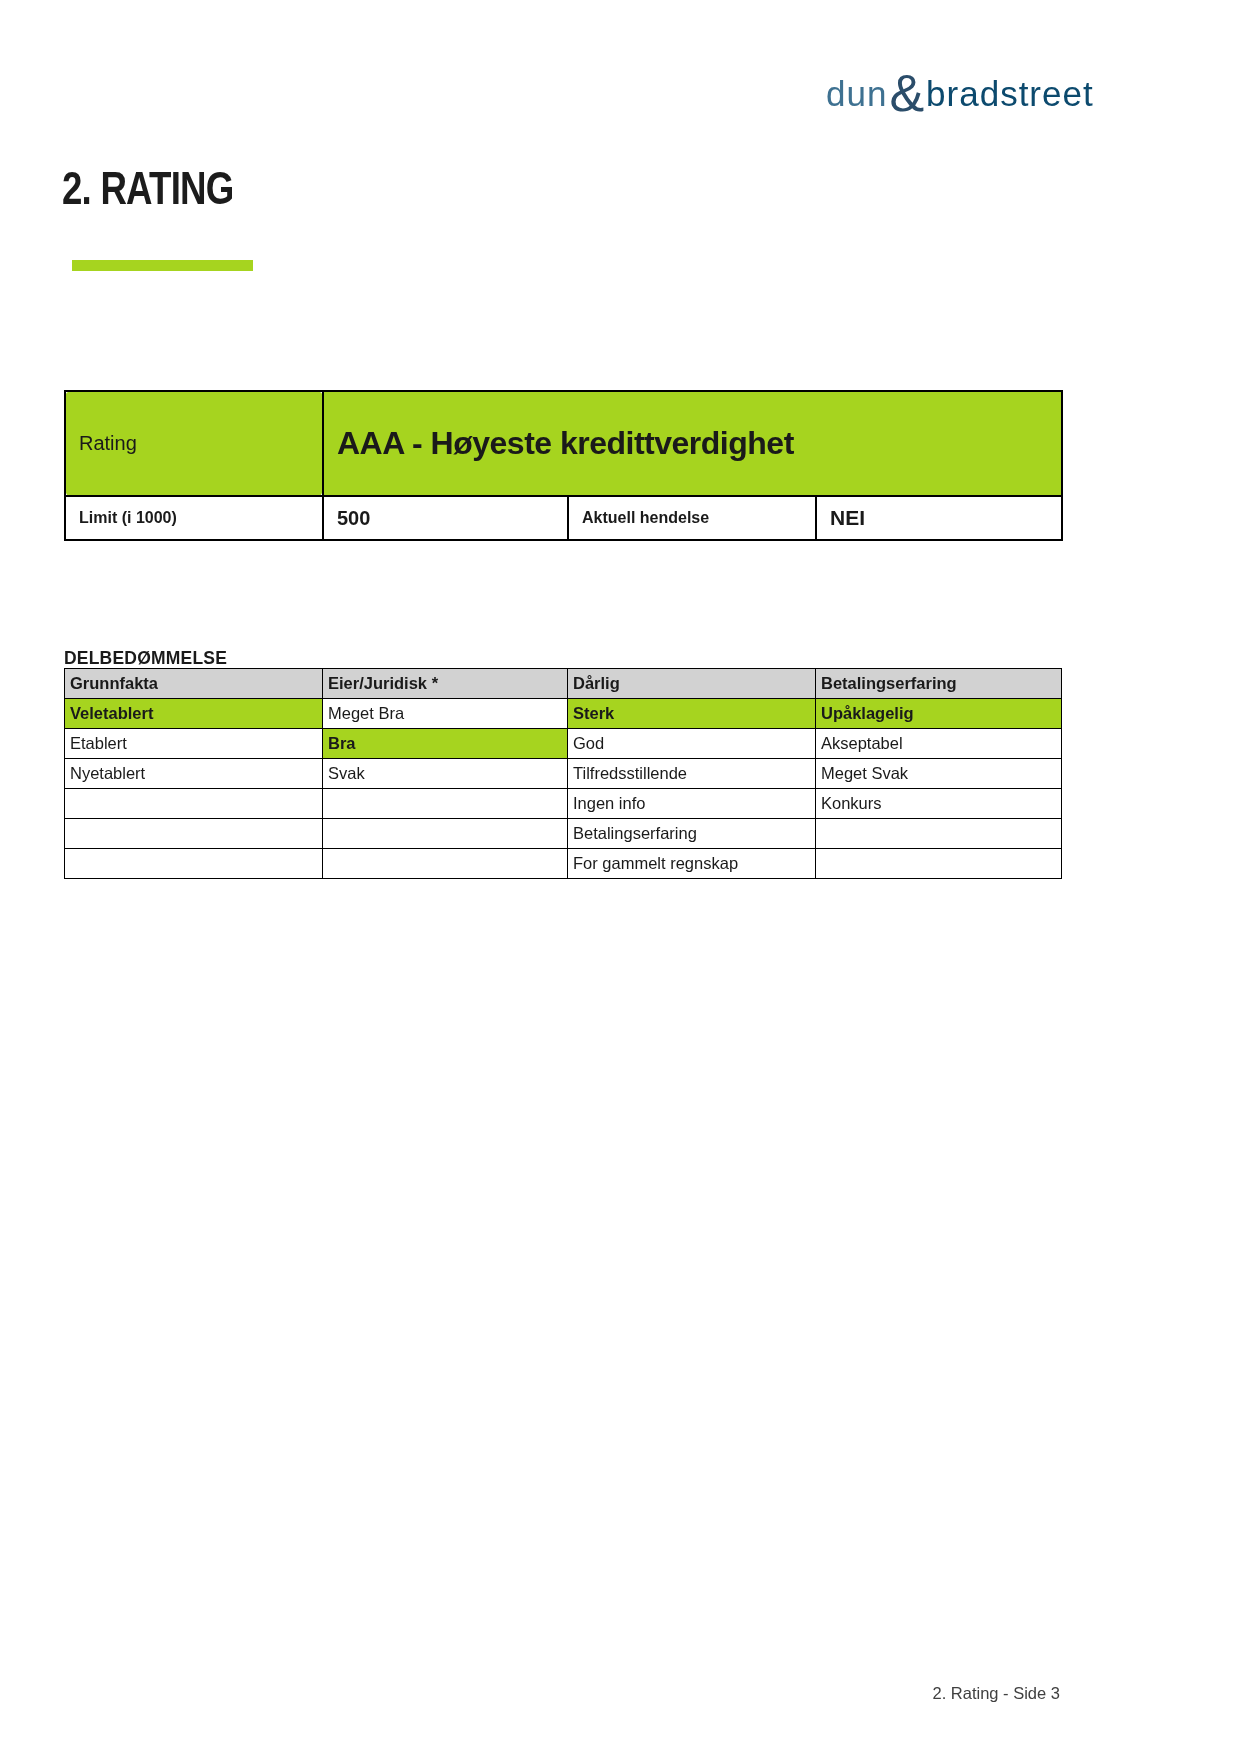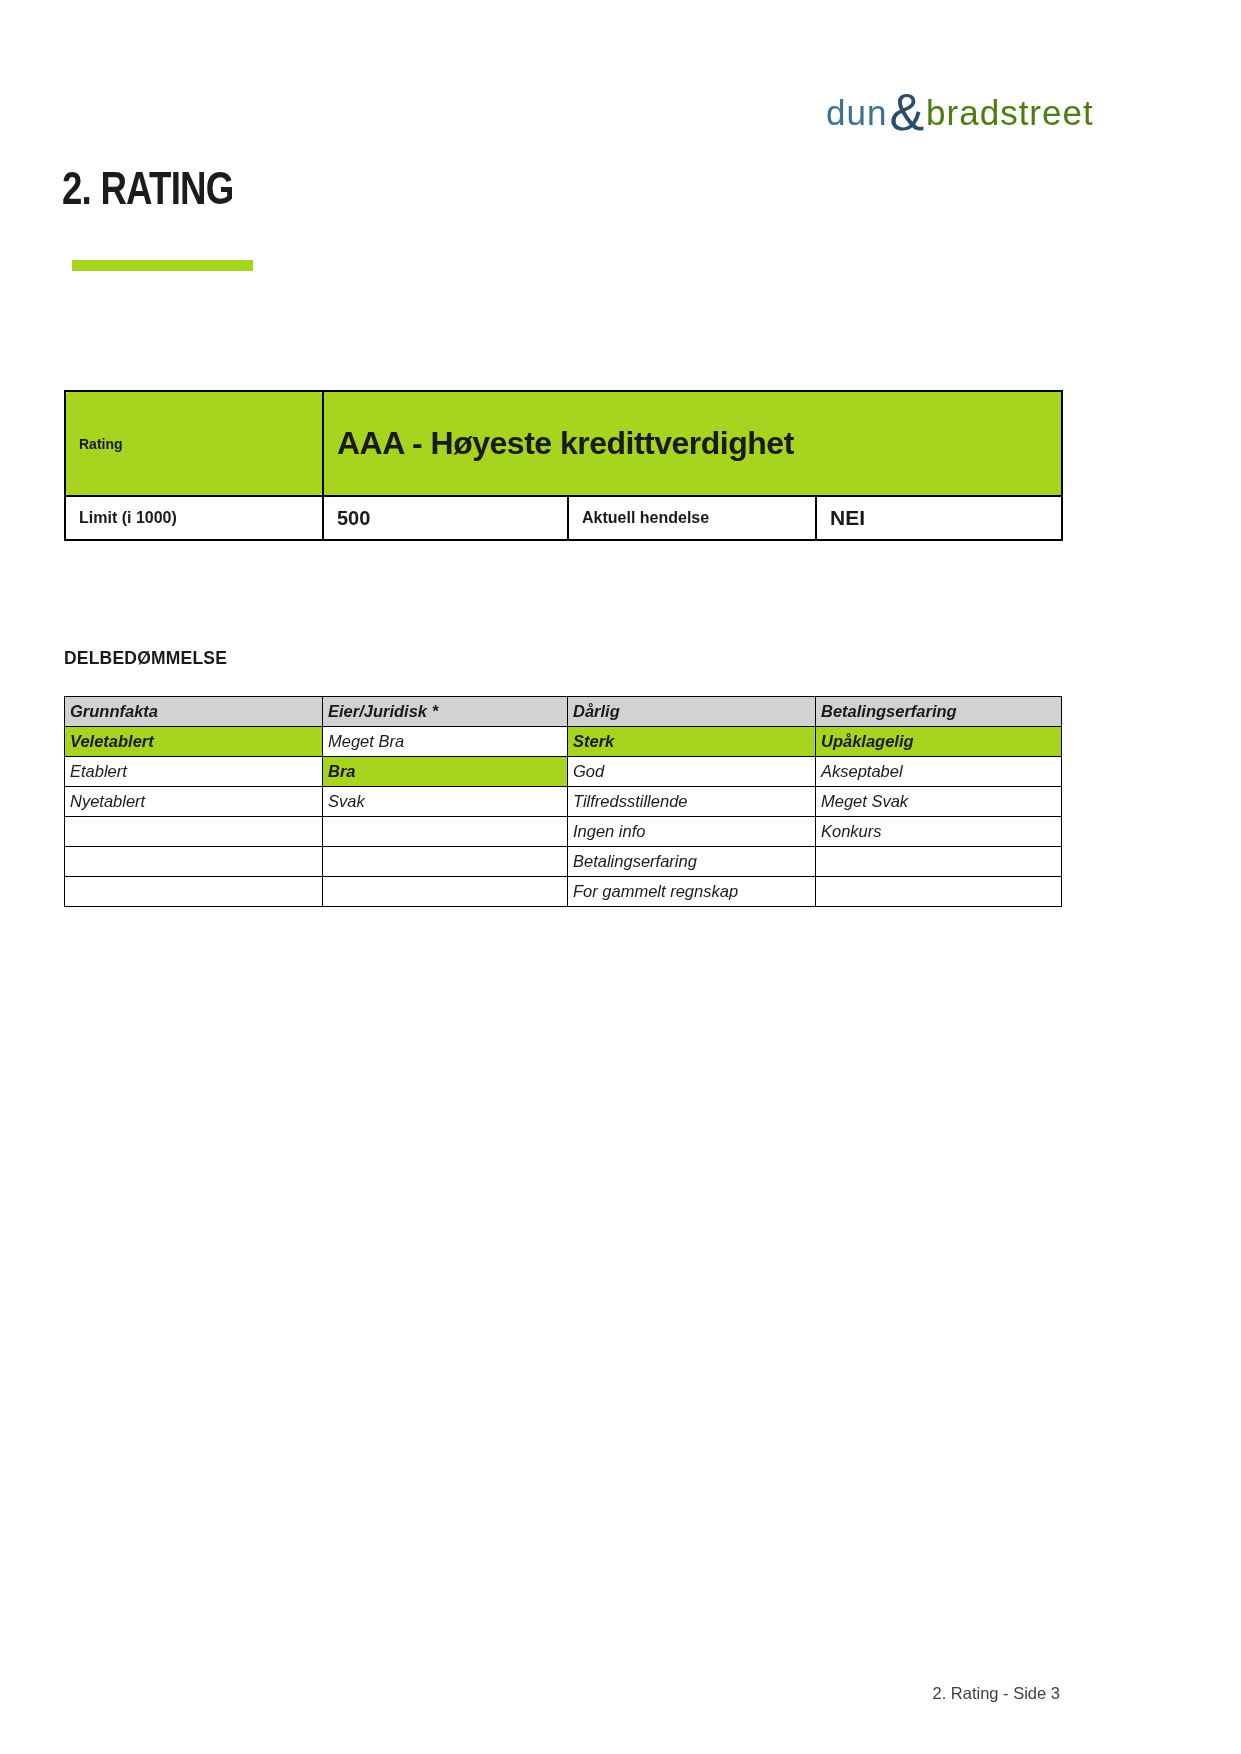--- a/index.html
+++ b/index.html
@@ -24,49 +24,49 @@
   }
   .accent-bar{position:absolute;left:72px;top:260px;width:181px;height:11px;background:var(--green);}
 
   
   table{border-collapse:collapse;table-layout:fixed;}
   .rating-table{position:absolute;left:64px;top:390px;width:997px;}
   .rating-table td{border:2px solid #000;padding:0 0 0 13px;vertical-align:middle;background:#fff;}
   .rating-table .green{background:var(--green);}
   .rating-table .r1{height:105px;}
   .rating-table .r2{height:44px;}
-  .cell-rating-label{font-size:14px;font-weight:bold;border-radius:6px;}
+  .cell-rating-label{font-size:20px;font-weight:normal;border-radius:6px;}
   .cell-rating-value{font-size:32px;font-weight:bold;letter-spacing:-0.5px;}
   .cell-small-label{font-size:16px;font-weight:bold;border-radius:7px;}
   .cell-limit-value{font-size:20px;font-weight:bold;}
   .cell-event-value{font-size:21px;font-weight:bold;}
 
   
   .sub-title{position:absolute;left:64px;top:648px;font-size:17.5px;font-weight:bold;letter-spacing:0.2px;}
-  .delb-table{position:absolute;left:64px;top:696px;width:997px;font-style:italic;}
+  .delb-table{position:absolute;left:64px;top:668px;width:997px;}
   .delb-table th,.delb-table td{
     border:1.5px solid #000;height:29px;padding:0 5px;text-align:left;
     font-size:16.5px;font-weight:normal;vertical-align:middle;background:#fff;
     overflow:hidden;white-space:nowrap;
   }
   .delb-table th{background:var(--hdr-gray);font-weight:bold;}
   .delb-table td.hl{background:var(--green);font-weight:bold;}
 
   
   .footer{position:absolute;top:1684px;right:181px;font-size:16.5px;color:#404040;}
 </style>
 </head>
 <body style="--green: #a6d41f; --hdr-gray: #d2d2d2;">
 
 <div class="page">
 
   <div class="logo">
     <span class="dun" style="color: rgb(62, 113, 145);">dun</span>
     <span class="amp" style="color: rgb(43, 77, 106);">&amp;</span>
-    <span class="brad" style="color: #4d7c0f; margin-top: 19px;">bradstreet</span>
+    <span class="brad" style="color: #0c4a6e;">bradstreet</span>
   </div>
 
   <div class="title">2. RATING</div>
   <div class="accent-bar"></div>
 
   <table class="rating-table">
     <colgroup>
         <col style="width:258px">
         <col style="width:245px">
         <col style="width:248px">

